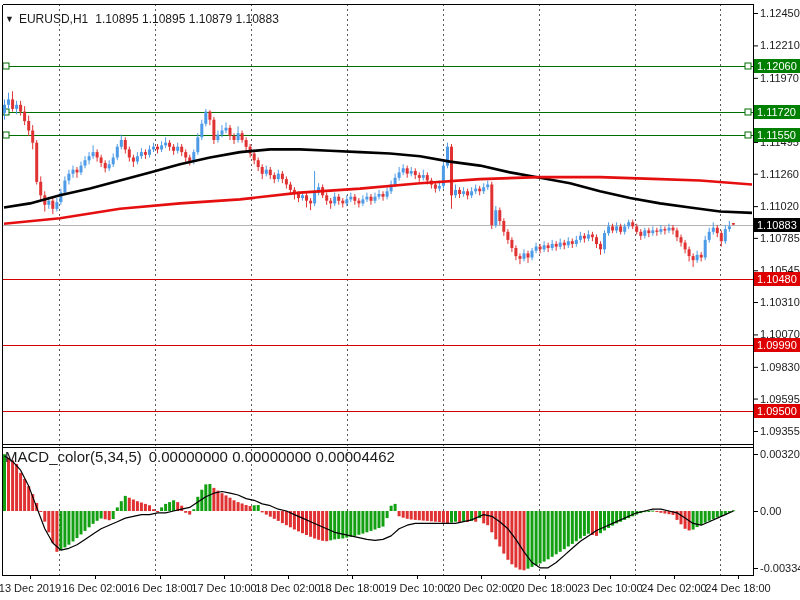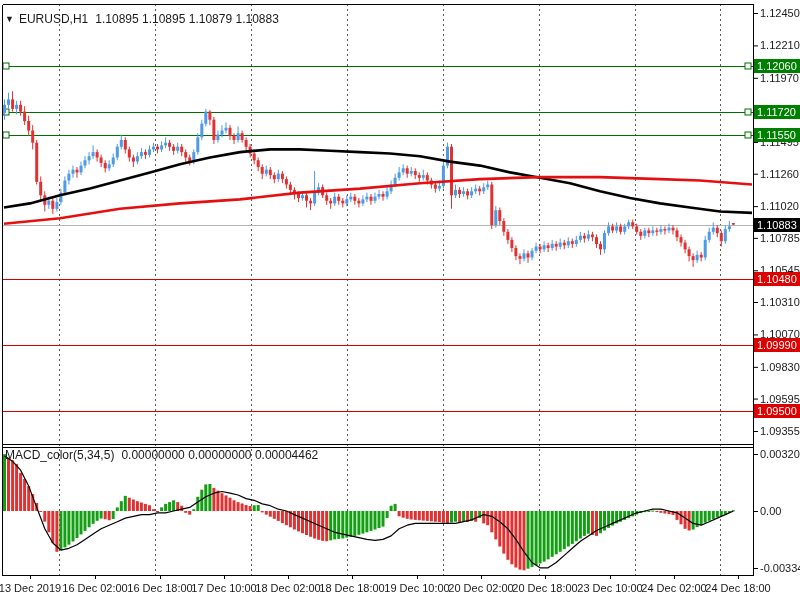--- a/index.html
+++ b/index.html
@@ -2,21 +2,21 @@
 <html><head>
 <meta charset="utf-8">
 <style>
   html,body{margin:0;padding:0;background:#fff;}
   #root{position:relative;width:800px;height:600px;overflow:hidden;background:#fff;
         font-family:"Liberation Sans",sans-serif;color:#1a1a1a;}
   #chart-svg{position:absolute;left:0;top:0;}
   .hdr{position:absolute;left:5px;top:6px;font-size:12px;white-space:nowrap;margin-top:6px;}
   .hdr .tri{font-size:9px;margin-right:5px;vertical-align:1px;}
   .hdr .num{margin-left:7px;}
-  .macd-hdr{position:absolute;left:5px;top:448px;font-size:12px;white-space:nowrap;}
+  .macd-hdr{position:absolute;left:5px;top:448px;font-size:15px;white-space:nowrap;}
   .macd-hdr .num{margin-left:7px;}
   text{font-family:"Liberation Sans",sans-serif;}
 </style>
 </head>
 <body>
 
 <div id="root">
   <svg id="chart-svg" width="800" height="600">
       <line x1="59.5" y1="4" x2="59.5" y2="575" stroke="#5A5A5A" stroke-width="1" stroke-dasharray="2 3"></line>
       <line x1="155.5" y1="4" x2="155.5" y2="575" stroke="#5A5A5A" stroke-width="1" stroke-dasharray="2 3"></line>

